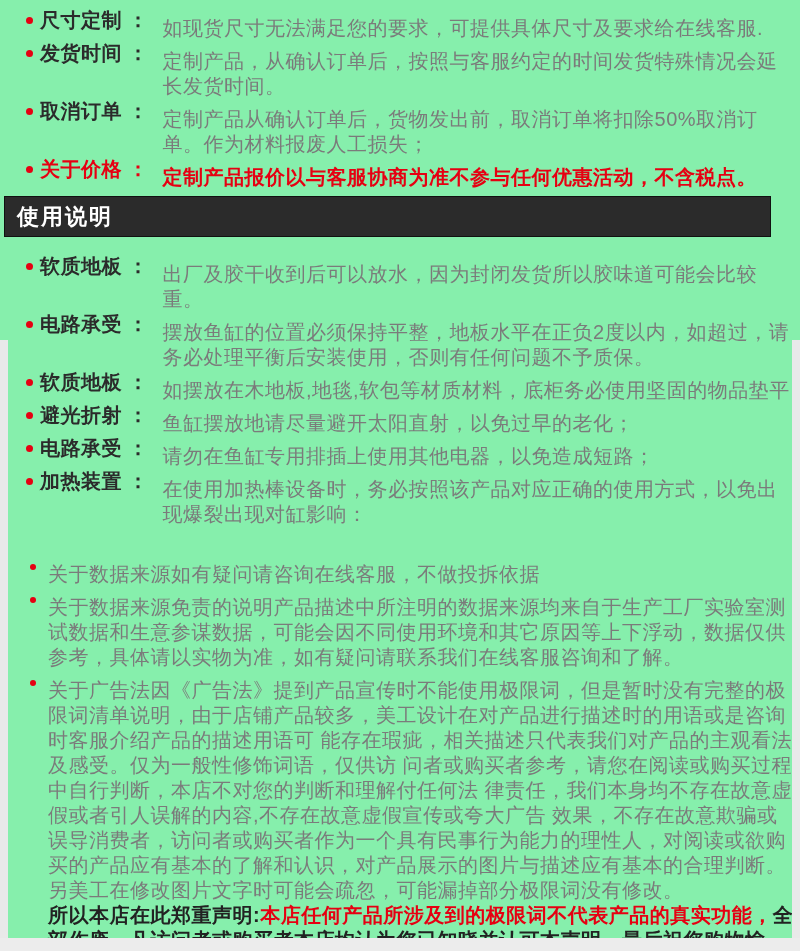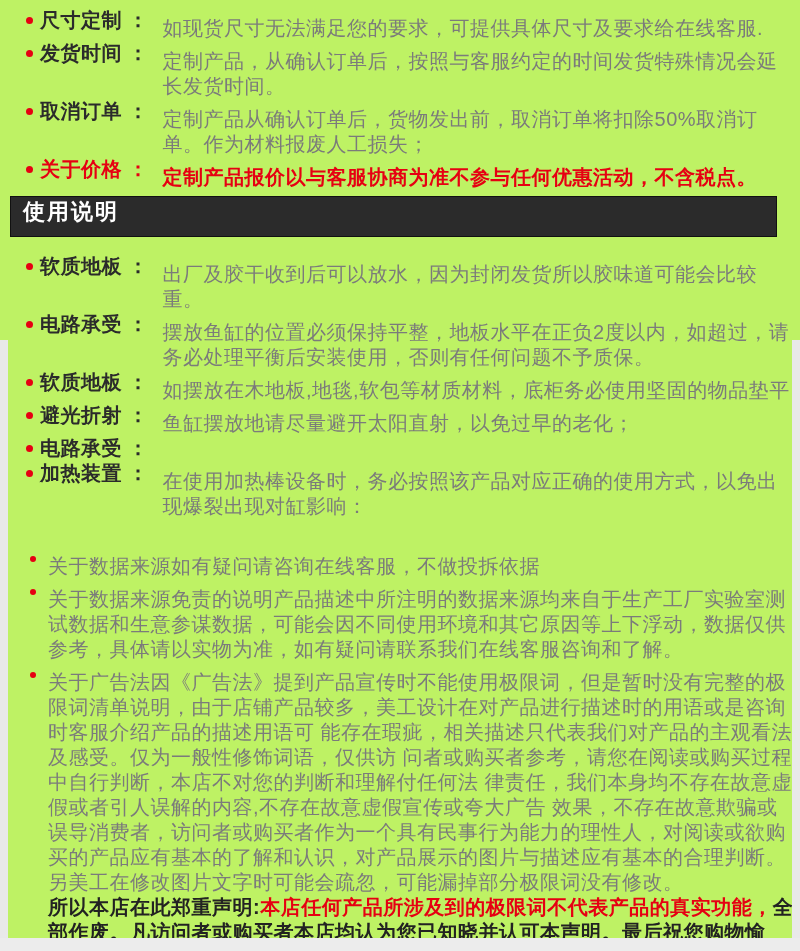--- a/index.html
+++ b/index.html
@@ -1,29 +1,29 @@
 <!DOCTYPE html>
 <html><head>
 <meta charset="utf-8">
 <style>
   :root{ --red:#e60012; --dark:#2b2b2b; --body:#7b7b7b; }
   *{box-sizing:border-box;}
   html,body{margin:0;padding:0;}
   body{background:#ffffff;font-family:"Liberation Sans",sans-serif;}
-  .page{position:relative;width:800px;height:951px;background:#bef264;overflow:hidden;}
+  .page{position:relative;width:800px;height:951px;background:#86efac;overflow:hidden;}
 
   
   .edge-strip{position:absolute;top:340px;bottom:0;width:8px;background:#e9e9e9;}
   .edge-strip.left{left:0;}
   .edge-strip.right{right:0;}
   .bottom-band{position:absolute;left:0;right:0;bottom:0;height:13px;background:#ececec;}
 
   
-  .section-bar{margin-left:10px;width:767px;height:41px;background:var(--dark);
-    color:#ffffff;display:flex;align-items:flex-start;padding-left:12px;
+  .section-bar{margin-left:4px;width:767px;height:41px;background:var(--dark);
+    color:#ffffff;display:flex;align-items:center;padding-left:12px;
     font-size:22px;font-weight:bold;letter-spacing:2px;border:1px solid #111;}
   .bar-usage{margin-top:6px;}
   .bar-adlaw{margin-top:16px;}
 
   
   .t-list{padding:8px 5px 0 26px;}
   .t-list.usage{padding-top:17px;}
   .t-list.adlaw{padding-top:27px;padding-left:30px;}
   .t-row{display:flex;align-items:flex-start;font-size:20px;line-height:25px;letter-spacing:0.5px;}
   .t-bullet{flex:0 0 12px;margin-top:9px;margin-right:2px;}
@@ -86,20 +86,21 @@
         <div class="t-content"><span class="seg-normal">如摆放在木地板,地毯,软包等材质材料，底柜务必使用坚固的物品垫平</span></div>
       </div>
       <div class="t-row">
         <span class="t-bullet"></span>
         <span class="t-label">避光折射 ：</span>
         <div class="t-content"><span class="seg-normal">鱼缸摆放地请尽量避开太阳直射，以免过早的老化；</span></div>
       </div>
       <div class="t-row">
         <span class="t-bullet"></span>
         <span class="t-label">电路承受 ：</span>
+        <div class="t-content"><span class="seg-normal">请勿在鱼缸专用排插上使用其他电器，以免造成短路；</span></div>
       </div>
       <div class="t-row">
         <span class="t-bullet"></span>
         <span class="t-label">加热装置 ：</span>
         <div class="t-content"><span class="seg-normal">在使用加热棒设备时，务必按照该产品对应正确的使用方式，以免出现爆裂出现对缸影响：</span></div>
       </div>
     </div>
 
 
   <div class="t-list adlaw" id="adlaw-terms">

